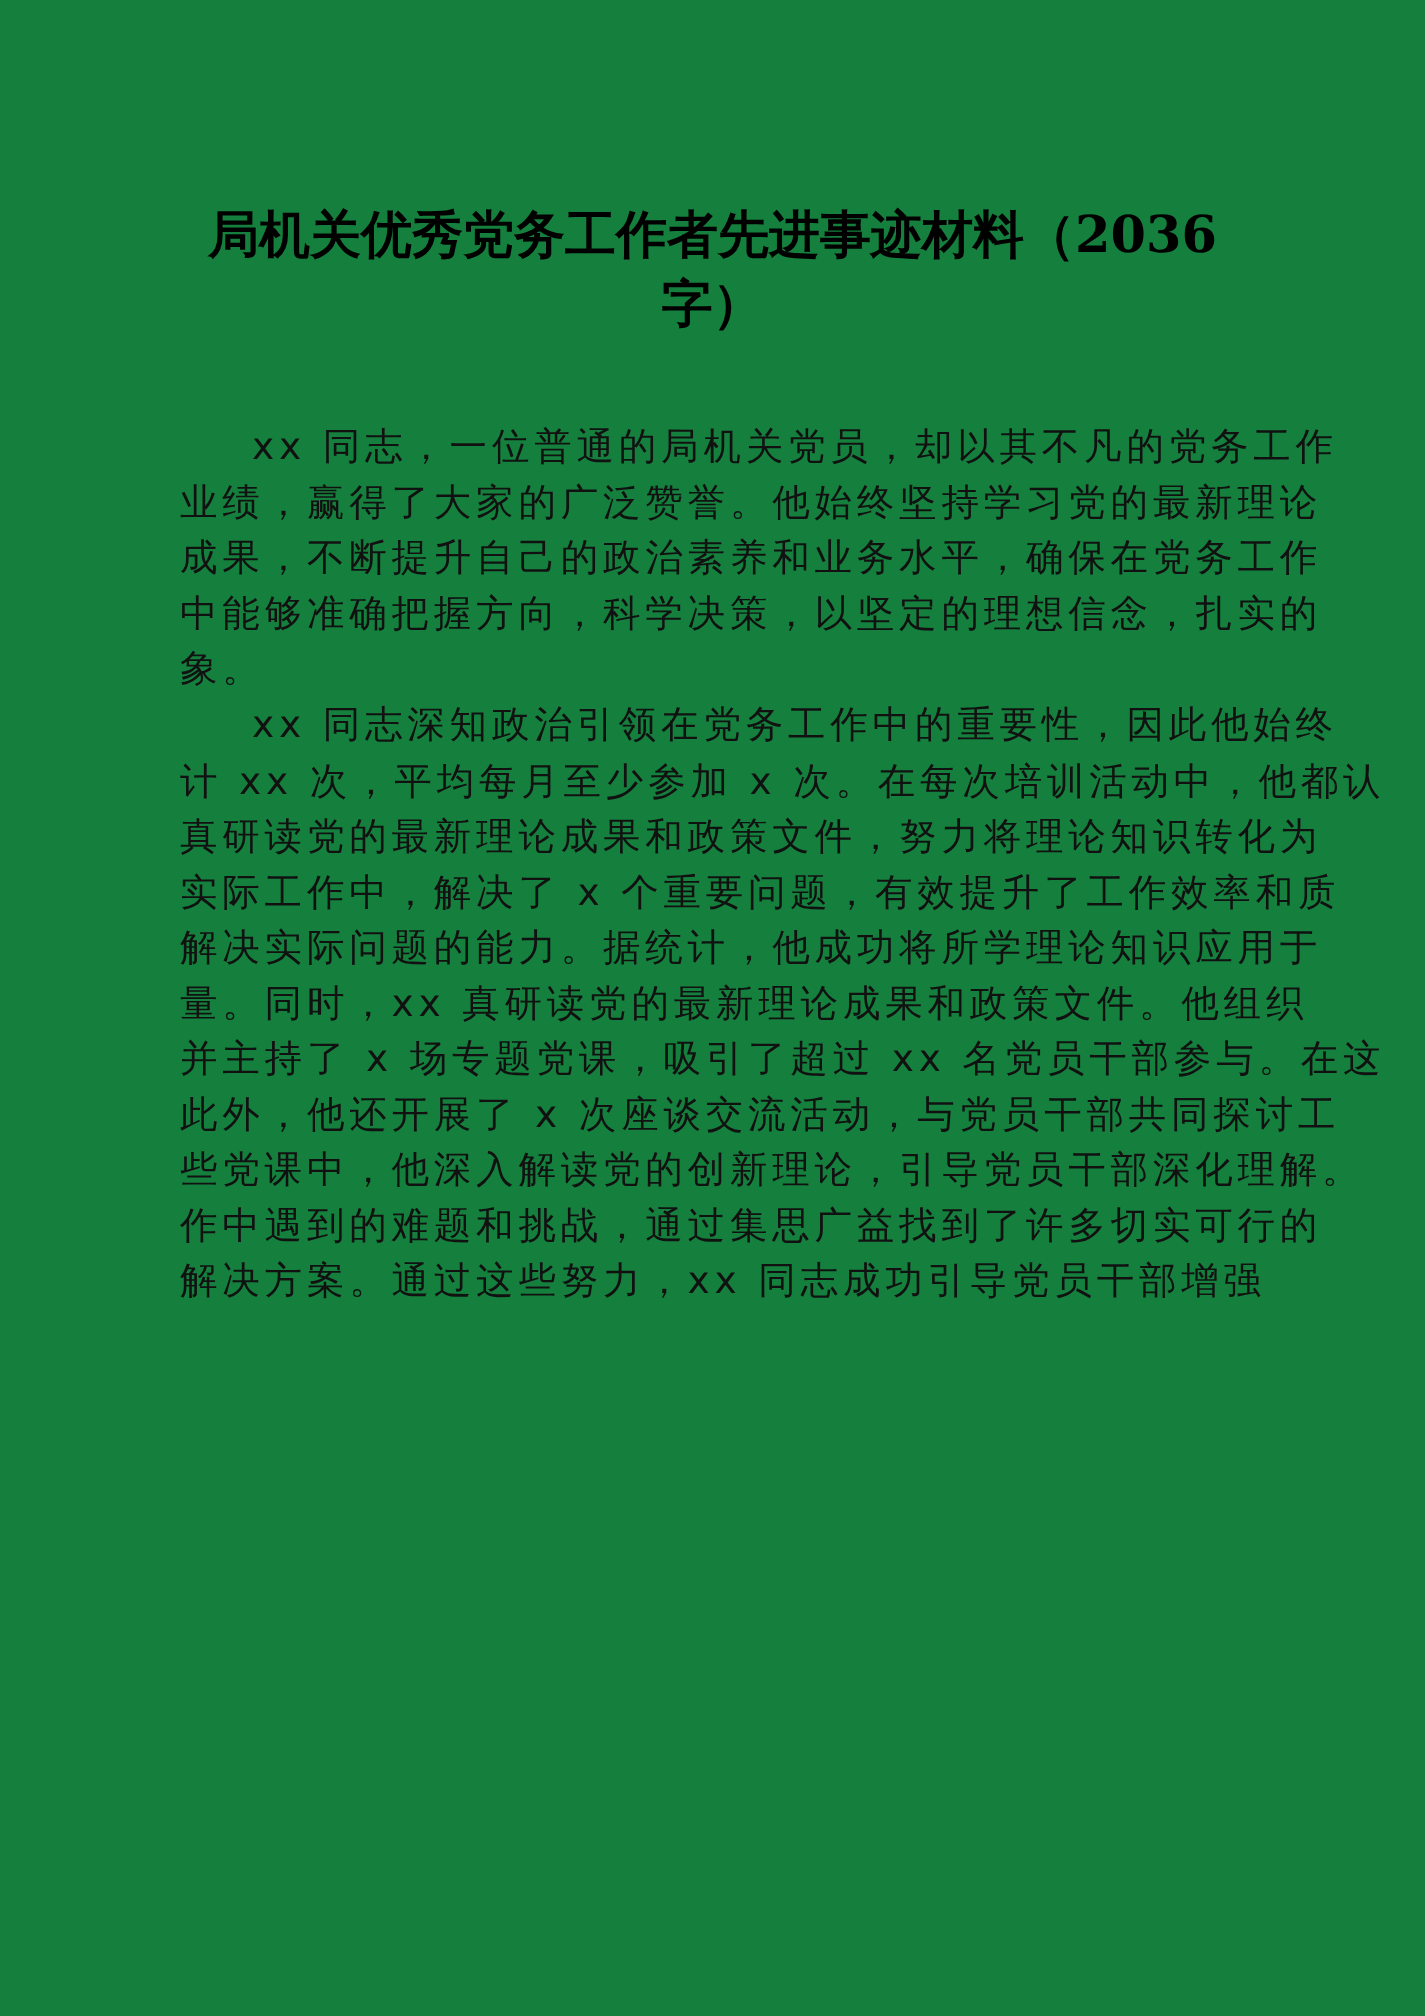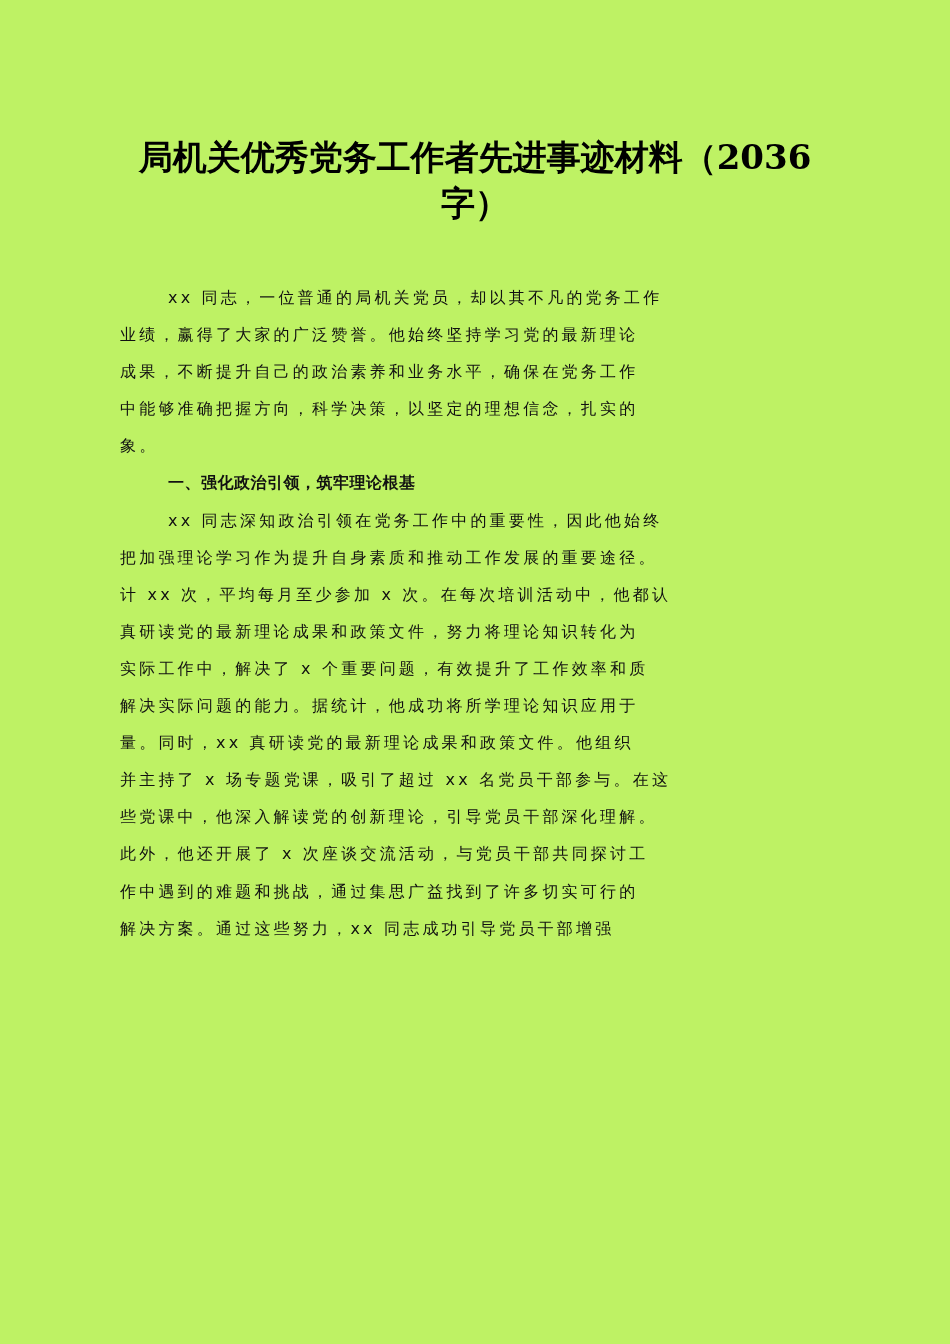--- a/index.html
+++ b/index.html
@@ -1,30 +1,30 @@
 <!DOCTYPE html>
 <html><head>
   <meta charset="utf-8">
   <style>
     html, body { margin: 0; padding: 0; background: #ffffff; }
     body { width: 950px; height: 1344px; position: relative; overflow: hidden; }
     .page {
-      position: absolute; left: 0; top: 0; width: 950px; height: 1344px; background: #bef264;
+      position: absolute; left: 0; top: 0; width: 950px; height: 1344px; background: #15803d;
     }
     .title {
       position: absolute; left: 120px; width: 710px; top: 134px;
       text-align: center;
       font-family: "DejaVu Serif", "Liberation Serif", serif;
       font-weight: bold; font-size: 34px; line-height: 46px; color: #000;
       letter-spacing: 0px;
     }
     .body {
       position: absolute; left: 120px; top: 279px; width: 702px;
       font-family: "DejaVu Sans", "Liberation Sans", sans-serif;
-      font-size: 16px; line-height: 37.1px; color: #111;
+      font-size: 25px; line-height: 37.1px; color: #111;
       letter-spacing: 3.2px;
       text-align: justify;
     }
     .line { display: block; white-space: nowrap; height: 37.1px; }
     .indent { padding-left: 48px; }
     .heading {
       font-family: "DejaVu Sans", "Liberation Sans", sans-serif;
       font-weight: bold; letter-spacing: 0.5px;
     }
   </style>
@@ -39,30 +39,26 @@
 
   <div class="body">
     <div>
       <span class="line indent">xx 同志，一位普通的局机关党员，却以其不凡的党务工作</span>
       <span class="line">业绩，赢得了大家的广泛赞誉。他始终坚持学习党的最新理论</span>
       <span class="line">成果，不断提升自己的政治素养和业务水平，确保在党务工作</span>
       <span class="line">中能够准确把握方向，科学决策，以坚定的理想信念，扎实的</span>
       <span class="line">象。</span>
     </div>
     <div>
-      <span class="line indent heading">一、强化政治引领，筑牢理论根基</span>
-    </div>
-    <div>
       <span class="line indent">xx 同志深知政治引领在党务工作中的重要性，因此他始终</span>
-      <span class="line">把加强理论学习作为提升自身素质和推动工作发展的重要途径。</span>
       <span class="line">计 xx 次，平均每月至少参加 x 次。在每次培训活动中，他都认</span>
       <span class="line">真研读党的最新理论成果和政策文件，努力将理论知识转化为</span>
       <span class="line">实际工作中，解决了 x 个重要问题，有效提升了工作效率和质</span>
       <span class="line">解决实际问题的能力。据统计，他成功将所学理论知识应用于</span>
       <span class="line">量。同时，xx 真研读党的最新理论成果和政策文件。他组织</span>
       <span class="line">并主持了 x 场专题党课，吸引了超过 xx 名党员干部参与。在这</span>
+      <span class="line">此外，他还开展了 x 次座谈交流活动，与党员干部共同探讨工</span>
       <span class="line">些党课中，他深入解读党的创新理论，引导党员干部深化理解。</span>
-      <span class="line">此外，他还开展了 x 次座谈交流活动，与党员干部共同探讨工</span>
       <span class="line">作中遇到的难题和挑战，通过集思广益找到了许多切实可行的</span>
       <span class="line">解决方案。通过这些努力，xx 同志成功引导党员干部增强</span>
     </div>
   </div>
 </div>
 
 </body></html>

